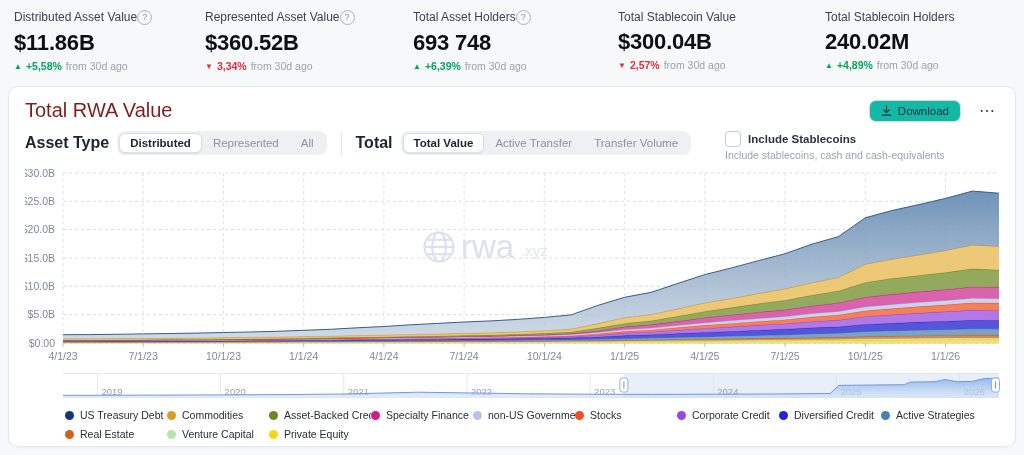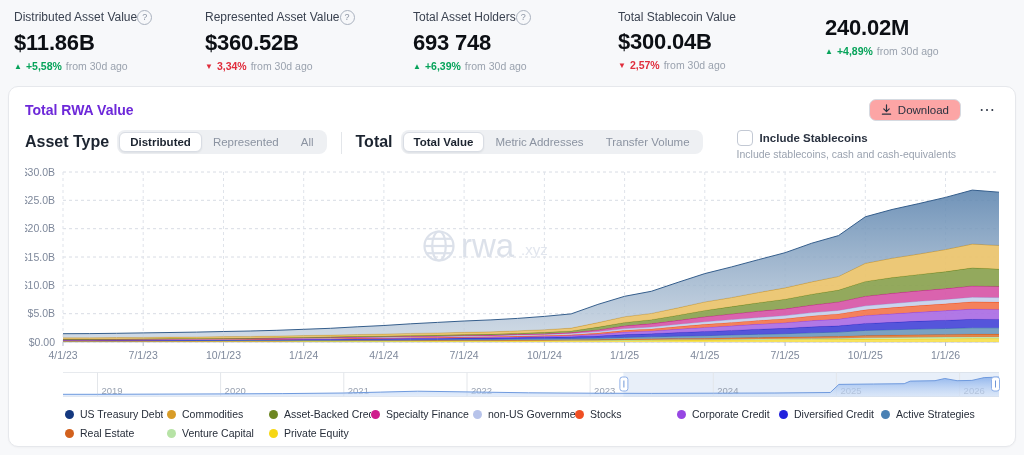--- a/index.html
+++ b/index.html
@@ -14,23 +14,23 @@
   .stat-delta{font-size:10.5px;display:flex;align-items:center;gap:4px;}
   .arrow{font-size:8px;}
   .up .arrow,.up .pct{color:#07a35a;}
   .down .arrow,.down .pct{color:#e02d3c;}
   .pct{font-weight:700;}
   .muted{color:#9aa2ae;}
   
   .card{margin:6px 8px 0;height:361px;background:#fff;border:1px solid #e6e8ec;border-radius:10px;
         box-sizing:border-box;padding:12px 16px 10px;box-shadow:0 1px 2px rgba(16,24,40,0.03);}
   .card-head{display:flex;justify-content:space-between;align-items:center;}
-  .card-title{font-size:14px;font-weight:700;color:#6d28d9;}
+  .card-title{font-size:20px;font-weight:400;color:#7f1d1d;}
   .head-right{display:flex;align-items:center;gap:14px;}
-  .dl-btn{display:inline-flex;align-items:flex-end;gap:6px;border:1px solid #d5dae1;background:#fca5a5;
+  .dl-btn{display:inline-flex;align-items:flex-end;gap:6px;border:1px solid #d5dae1;background:#14b8a6;
           border-radius:7px;padding:4px 11px;font-size:11.5px;color:#2a3240;font-family:inherit;cursor:pointer;}
   .more-btn{border:0;background:none;font-size:16px;color:#3c4452;cursor:pointer;padding:0 4px;line-height:1;}
   
   .filters{display:flex;align-items:flex-start;margin-top:9px;}
   .fgroup{display:flex;align-items:center;gap:8px;}
   .flabel{font-size:16px;font-weight:700;color:#1c2430;}
   .seg{display:inline-flex;align-items:center;background:#eef0f3;border-radius:8px;padding:2px;}
   .seg button{border:1px solid transparent;background:transparent;color:#8b93a1;font-size:11.5px;
               padding:3px 10px;border-radius:6px;font-family:inherit;cursor:pointer;white-space:nowrap;}
   .seg button.sel{background:#fff;color:#1c2430;border:1px solid #d9dde4;font-weight:700;
@@ -100,20 +100,23 @@
           <span>Total Stablecoin Value</span>
         </div>
       <div class="stat-value">$300.04B</div>
       <div class="stat-delta">
           <span class="arrow">▼</span>
           <span class="pct">2,57%</span>
           <span class="muted">from 30d ago</span>
         </div>
     </div>
     <div class="stat up">
+      <div class="stat-label">
+          <span>Total Stablecoin Holders</span>
+        </div>
       <div class="stat-value">240.02M</div>
       <div class="stat-delta">
           <span class="arrow">▲</span>
           <span class="pct">+4,89%</span>
           <span class="muted">from 30d ago</span>
         </div>
     </div>
   </div>
 
   <div class="card">
@@ -137,21 +140,21 @@
             <button class="seg-btn sel">Distributed</button>
             <button class="seg-btn">Represented</button>
             <button class="seg-btn">All</button>
           </div>
       </div>
       <div class="vdiv"></div>
       <div class="fgroup">
         <span class="flabel">Total</span>
         <div class="seg" id="seg-metric">
             <button class="seg-btn sel">Total Value</button>
-            <button class="seg-btn">Metric Addresses</button>
+            <button class="seg-btn">Active Transfer</button>
             <button class="seg-btn">Transfer Volume</button>
           </div>
       </div>
       <div class="cbx-block">
         <div class="cbx-row">
           <span class="cbx"></span>
           <span class="cbx-label">Include Stablecoins</span>
         </div>
         <div class="cbx-sub">Include stablecoins, cash and cash-equivalents</div>
       </div>

